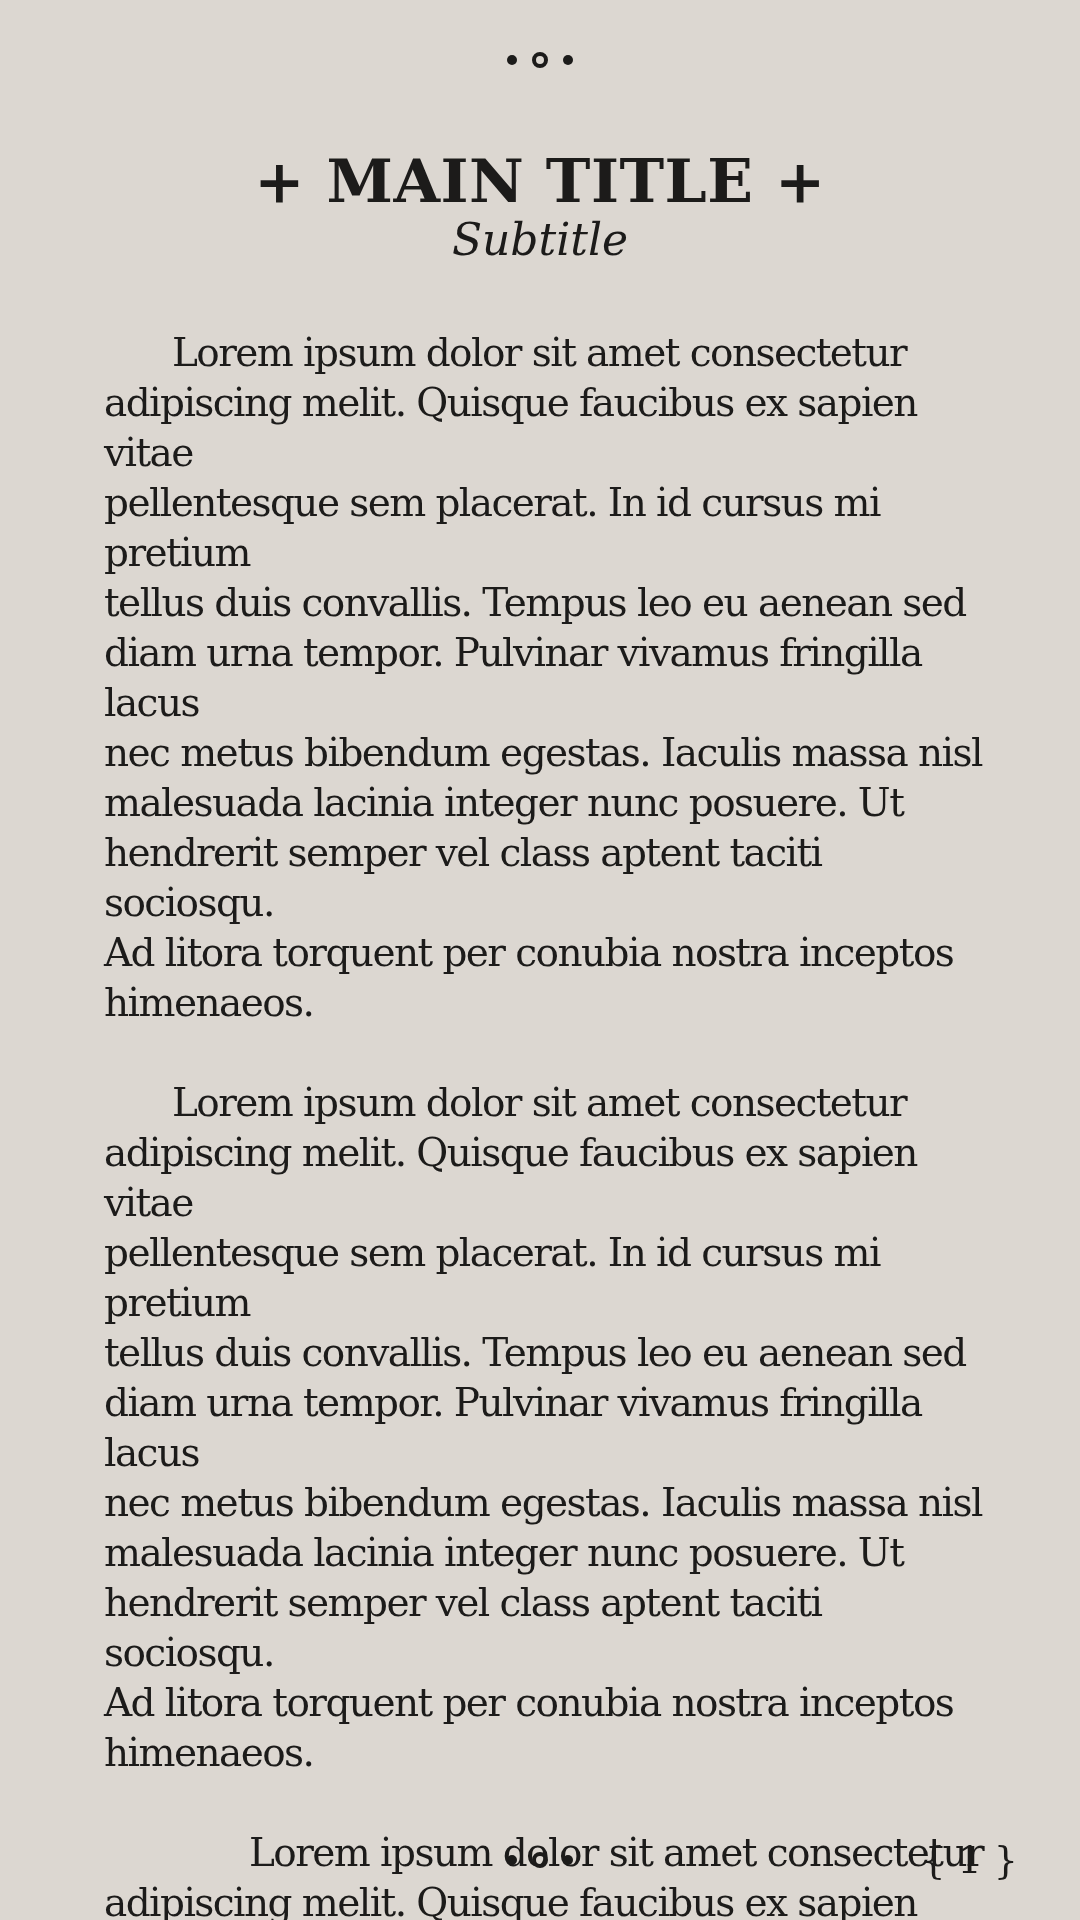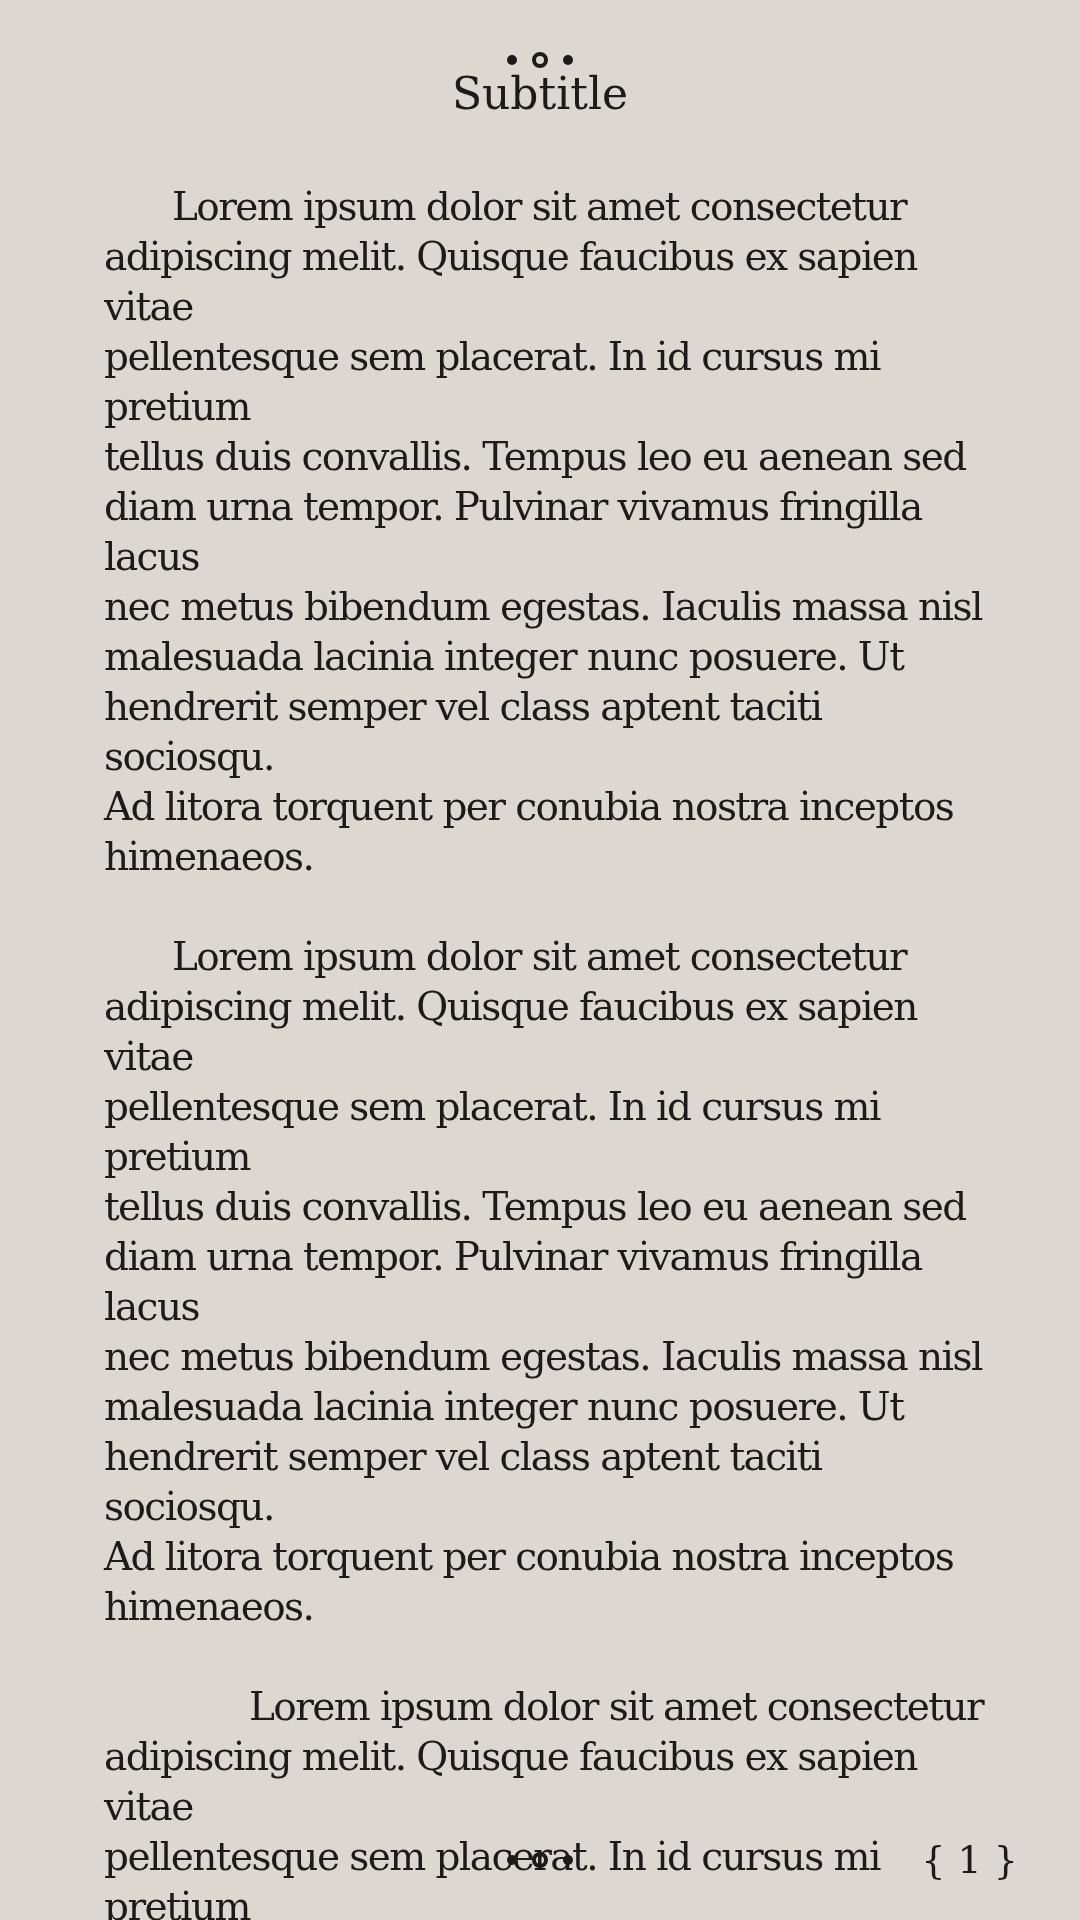--- a/index.html
+++ b/index.html
@@ -43,20 +43,21 @@
     margin: 80px 0 0 0;
     font-size: 60px;
     line-height: 66px;
     font-weight: bold;
     letter-spacing: 0.5px;
   }
   .subtitle {
     margin: 2px 0 0 0;
     font-size: 44px;
     line-height: 48px;
+    font-style: italic;
     font-weight: normal;
   }
   .content {
     margin-top: 64px;
     font-size: 39px;
     line-height: 50px;
     letter-spacing: -0.04em;
     text-align: left;
   }
   .para {
@@ -83,20 +84,21 @@
 
 <div class="page">
 
   <div class="ornament ornament-top">
     <span class="orn-dot"></span>
     <span class="orn-circle"></span>
     <span class="orn-dot"></span>
   </div>
 
   <div class="header">
+    <h1 class="title">+ MAIN TITLE +</h1>
     <h2 class="subtitle">Subtitle</h2>
   </div>
 
   <div class="content">
     <p class="para">Lorem ipsum dolor sit amet consectetur
 adipiscing melit. Quisque faucibus ex sapien vitae
 pellentesque sem placerat. In id cursus mi pretium
 tellus duis convallis. Tempus leo eu aenean sed
 diam urna tempor. Pulvinar vivamus fringilla lacus
 nec metus bibendum egestas. Iaculis massa nisl

